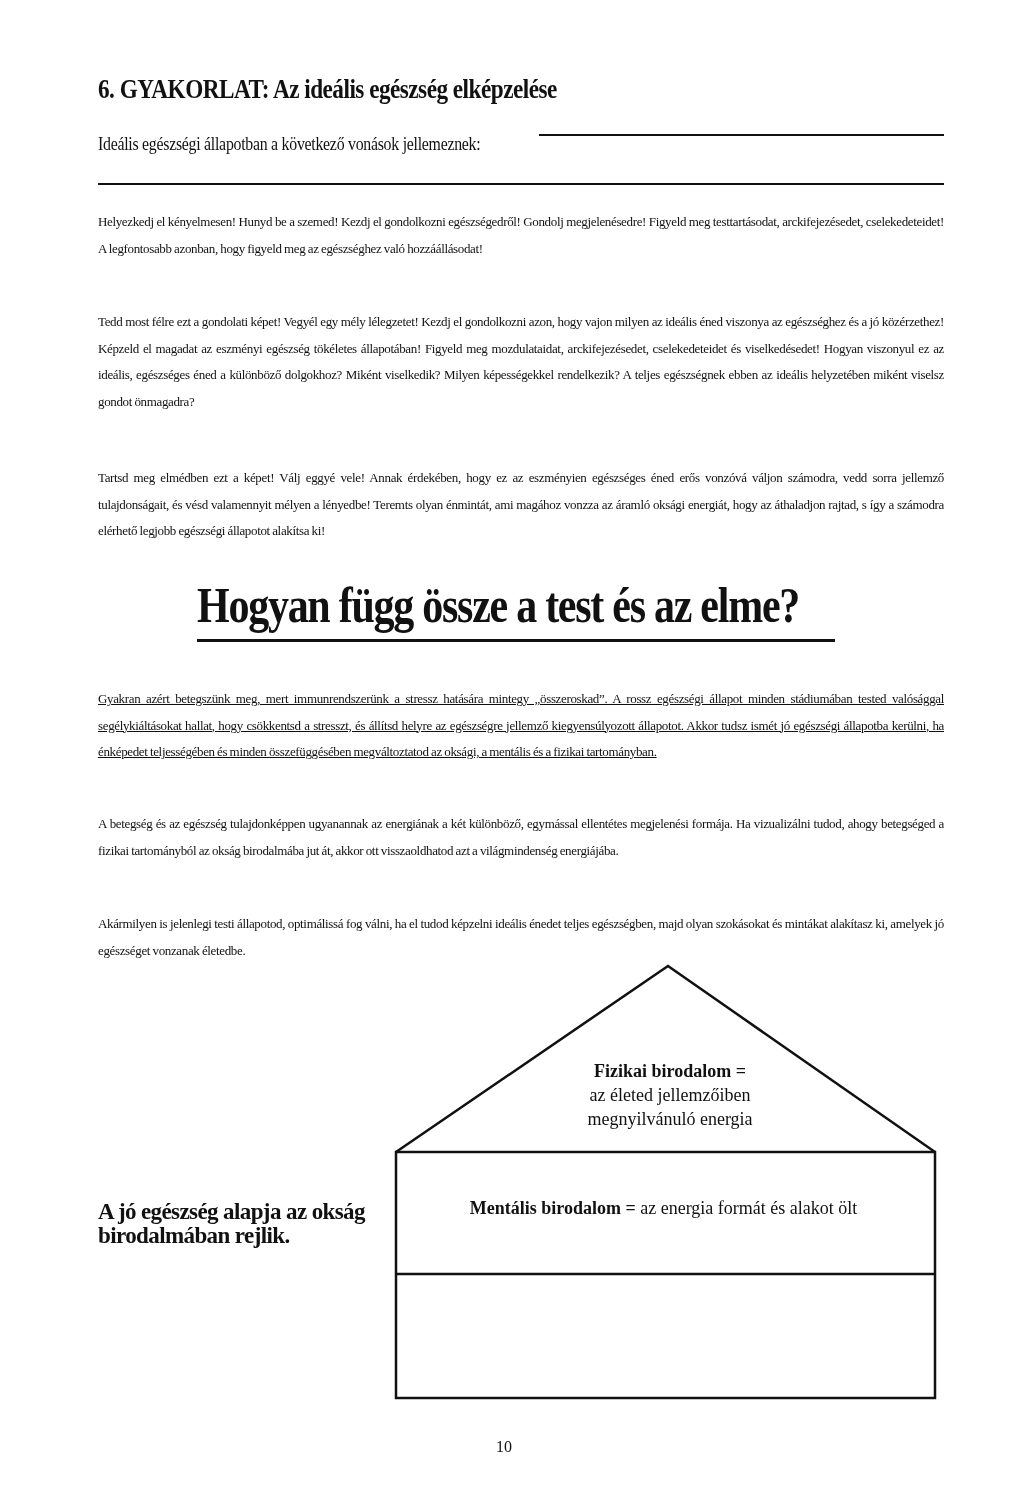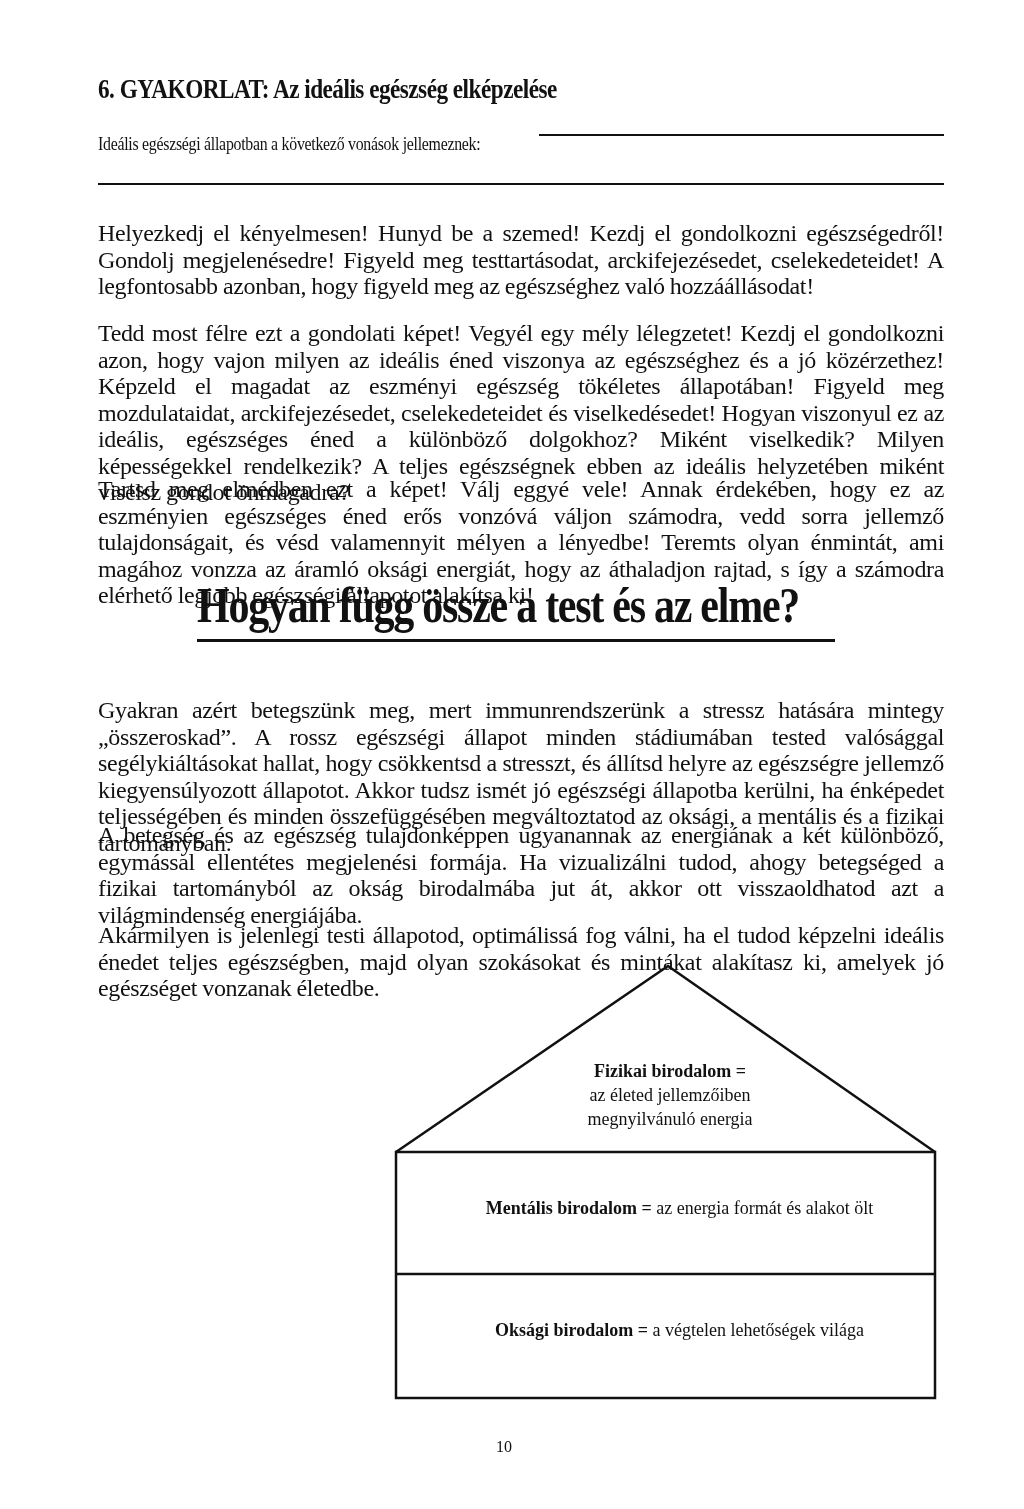--- a/index.html
+++ b/index.html
@@ -59,30 +59,30 @@
       position: absolute;
       left: 98px;
       top: 183px;
       width: 846px;
       border-bottom: 2px solid #111;
     }
     .para {
       position: absolute;
       left: 98px;
       width: 846px;
-      font-size: 24px;
+      font-size: 13px;
       line-height: 26.5px;
       text-align: justify;
       letter-spacing: -0.35px;
       word-spacing: -0.5px;
     }
     .p1 { top: 196px; }
     .p2 { top: 296px; }
     .p3 { top: 452px; }
-    .p4 { top: 673px; }
+    .p4 { top: 673px; text-decoration: underline; }
     .p5 { top: 798px; }
     .p6 { top: 898px; }
 
     .section-heading {
       position: absolute;
       left: 197px;
       top: 576px;
       width: 640px;
       text-align: left;
       font-family: "Liberation Serif", serif;
@@ -124,21 +124,20 @@
     .roof-text .strong {
       font-weight: bold;
     }
     .mental-text, .causal-text {
       position: absolute;
       left: 6px;
       width: 535px;
       text-align: center;
       font-size: 18px;
       white-space: nowrap;
-      margin-left: 16px;
     }
     .mental-text { top: 236px; }
     .causal-text { top: 358px; }
     .bold { font-weight: bold; }
 
     .side-note {
       position: absolute;
       left: 98px;
       top: 1200px;
       width: 280px;
@@ -190,20 +189,18 @@
     <div class="roof-text">
       <div class="strong">Fizikai birodalom =</div>
       <div>az életed jellemzőiben</div>
       <div>megnyilvánuló energia</div>
     </div>
 
     <div class="mental-text">
       <span class="bold">Mentális birodalom =</span><span> az energia formát és alakot ölt</span>
     </div>
 
-    <div class="causal-text">
-      <span class="bold">Oksági birodalom =</span><span> a végtelen lehetőségek világa</span>
-    </div>
   </div>
 
+  <div class="side-note">A jó egészség alapja az okság birodalmában rejlik.</div>
 
   <div class="page-number">10</div>
 </div>
 
 </body></html>

